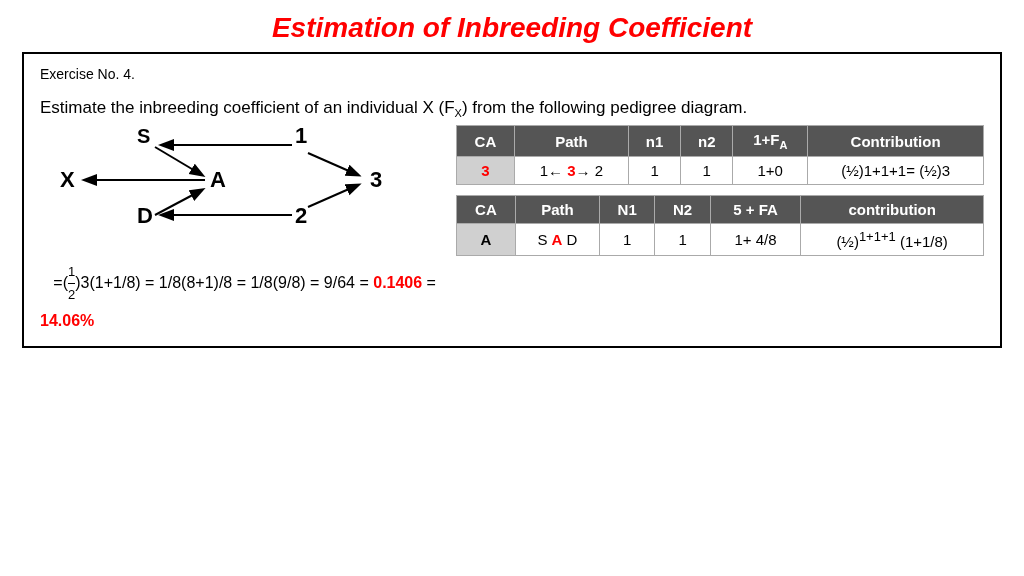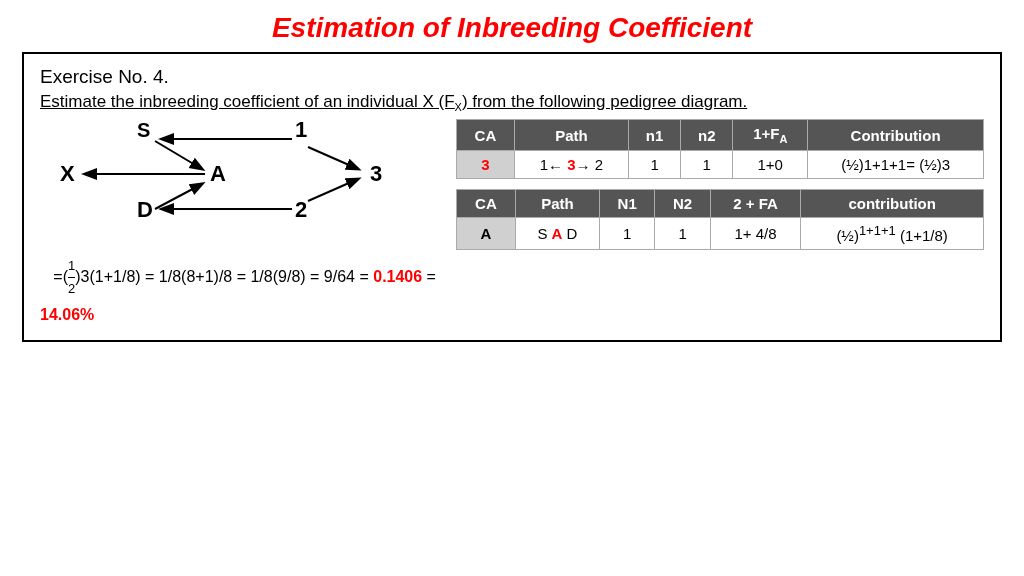--- a/index.html
+++ b/index.html
@@ -22,27 +22,26 @@
       font-family: 'Comic Sans MS', cursive, Arial, sans-serif;
       text-align: center;
     }
     #main-box {
       border: 2px solid black;
       width: 980px;
       padding: 12px 16px;
       position: relative;
     }
     .exercise-text {
-      font-size: 19px;
-      margin-bottom: 4px;
+      font-size: 14px;
+      margin-bottom: 16px;
     }
     .estimate-text {
       font-size: 17px;
       margin-bottom: 6px;
-      text-decoration: underline;
     }
     #content-area {
       display: flex;
       flex-direction: row;
       align-items: flex-start;
       gap: 16px;
     }
     #left-col {
       flex: 0 0 400px;
     }
@@ -201,21 +200,21 @@
         </tbody>
       </table>
 
       <table class="data-table">
         <thead class="table2-header">
           <tr>
             <th>CA</th>
             <th>Path</th>
             <th>N1</th>
             <th>N2</th>
-            <th>2 + FA</th>
+            <th>5 + FA</th>
             <th>contribution</th>
           </tr>
         </thead>
         <tbody>
           <tr>
             <td class="ca-cell a-red">A</td>
             <td>S <span class="red bold">A</span> D</td>
             <td>1</td>
             <td>1</td>
             <td>1+ 4/8</td>

